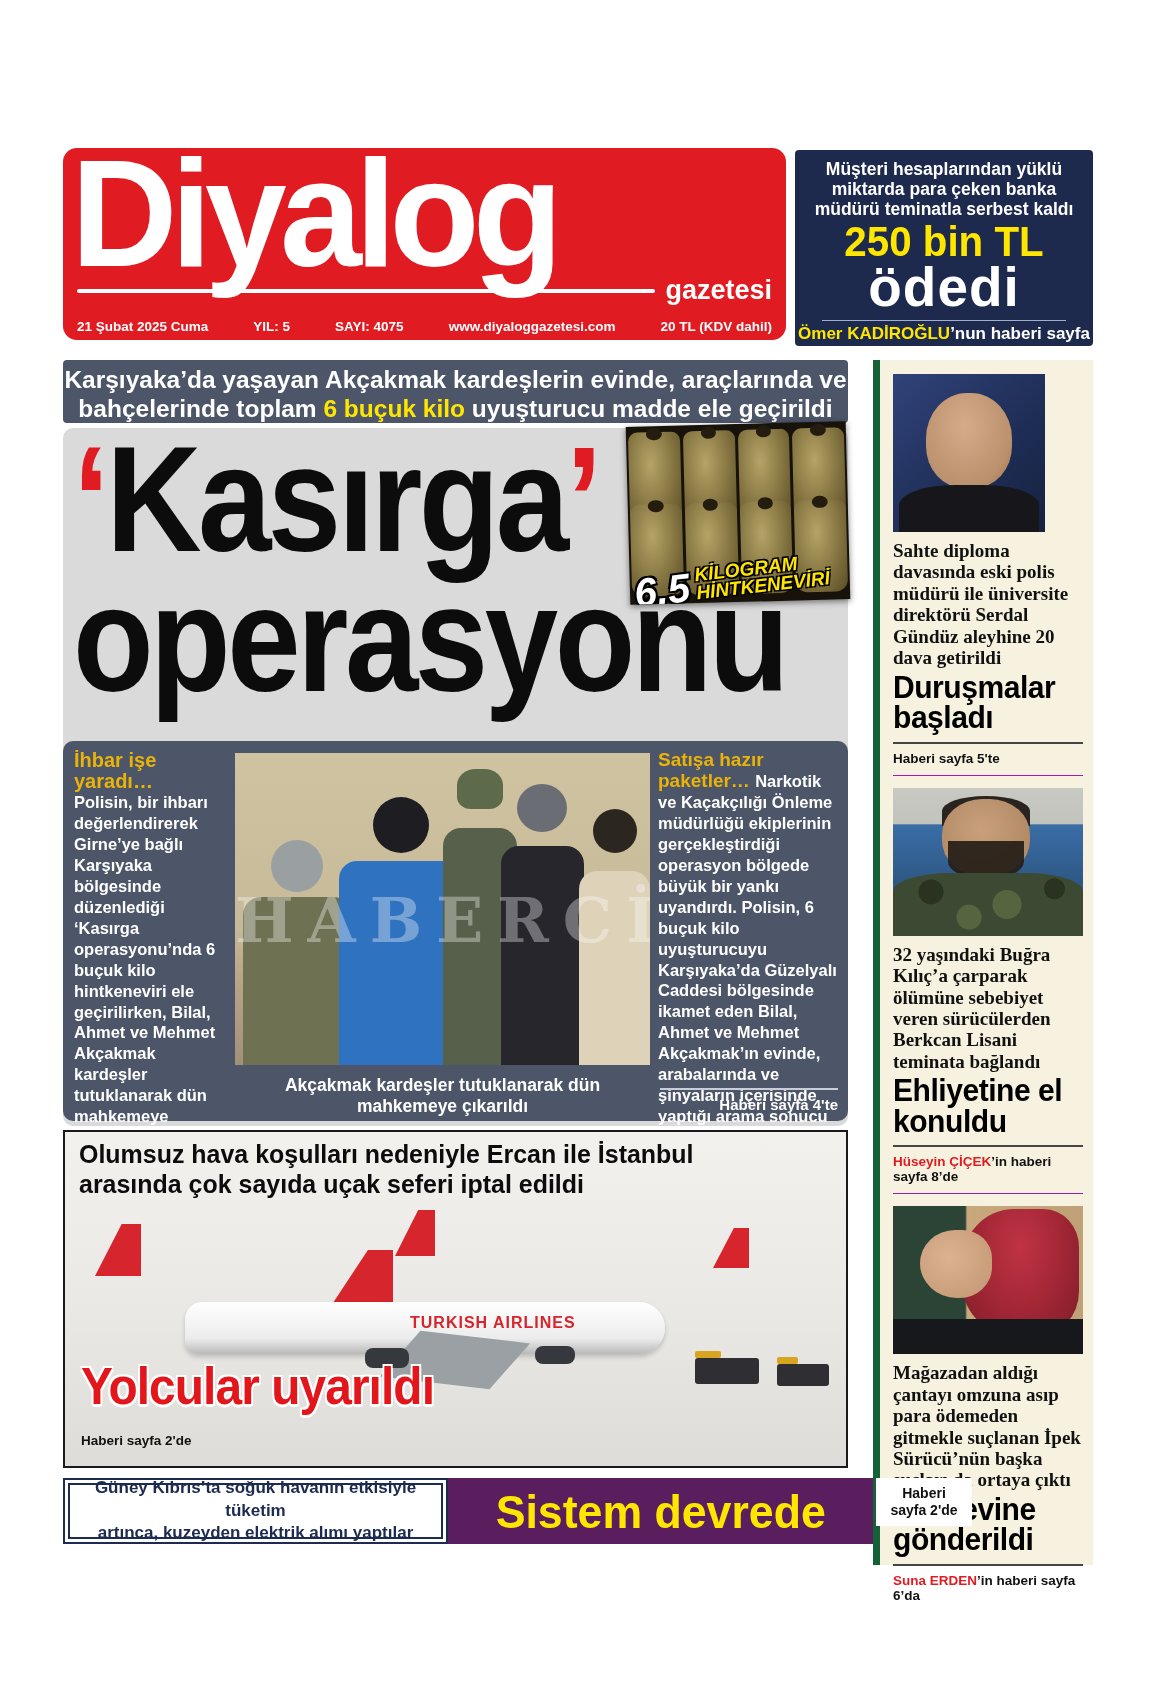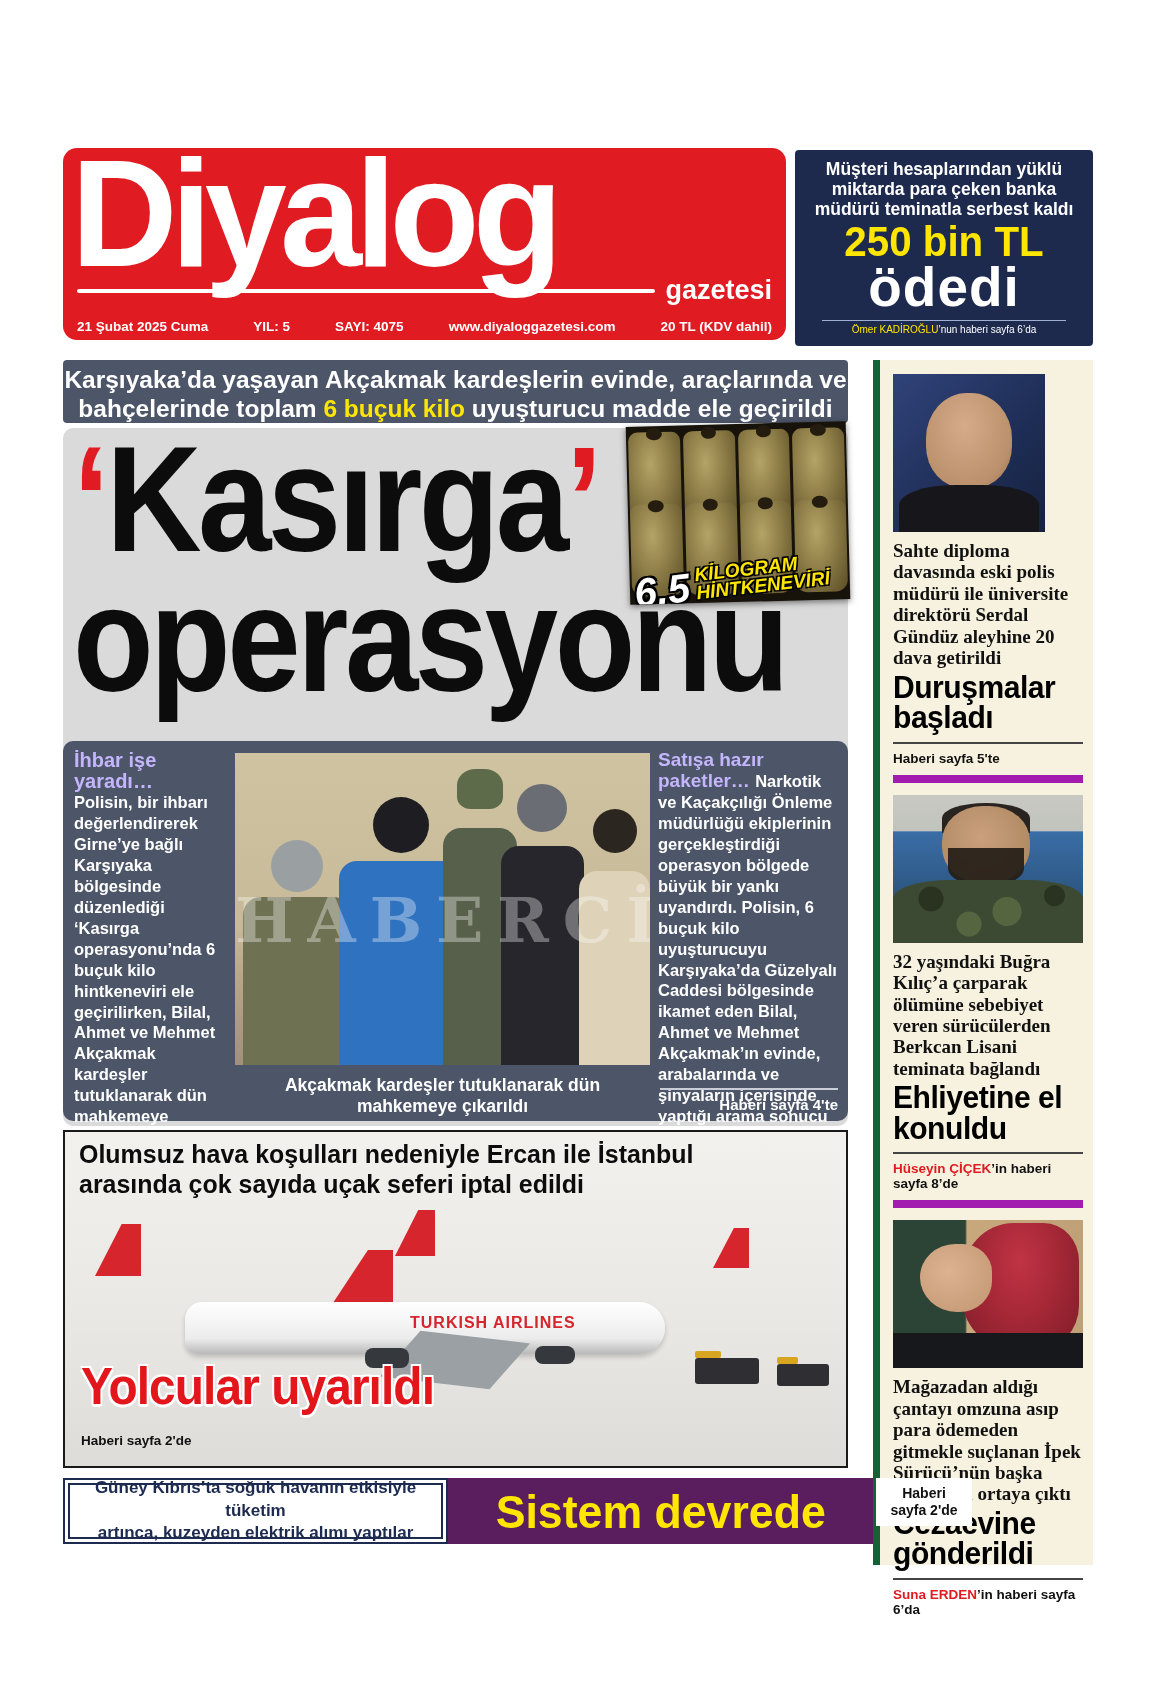--- a/index.html
+++ b/index.html
@@ -14,21 +14,21 @@
   .gazrow .rule{flex:1;height:4px;background:#fff;margin-right:10px;border-radius:2px;}
   .gazrow .gaz{color:#fff;font-weight:bold;font-size:27px;letter-spacing:0px;}
   .daterow{position:absolute;left:14px;right:14px;bottom:6px;display:flex;justify-content:space-between;color:#fff;font-weight:bold;font-size:13.5px;}
 
   
   .topright{left:795px;top:150px;width:298px;height:196px;background:#1d2a4e;border-radius:4px;color:#fff;text-align:center;padding-top:10px;box-sizing:border-box;}
   .topright .intro{font-weight:bold;font-size:17.5px;line-height:1.13;padding:0 10px;}
   .topright .big1{color:#ffe600;font-weight:bold;font-size:42px;line-height:1.0;margin-top:2px;transform:scaleX(.96);}
   .topright .big2{color:#fff;font-weight:bold;font-size:56px;line-height:.85;letter-spacing:1px;transform:scaleX(.98);}
   .topright .sep{width:82%;height:1px;background:#9fb0d0;margin:9px auto 3px auto;}
-  .topright .byline{font-size:10px;font-weight:normal;}
+  .topright .byline{font-size:17px;font-weight:bold;}
   .yname{color:#ffe600;}
 
   
   .kicker{left:63px;top:360px;width:785px;height:63px;background:#4d5669;border-radius:4px;color:#fff;text-align:center;font-weight:bold;font-size:24.5px;line-height:1.2;padding-top:5px;box-sizing:border-box;}
   .hl{color:#ffe600;}
 
   
   .mainstory{left:63px;top:428px;width:785px;height:698px;background:#dadada;border-radius:10px;}
   .bighead{position:absolute;left:10px;top:2px;white-space:nowrap;font-weight:bold;color:#0c0c0c;font-size:150px;line-height:.93;transform:scaleX(.88);transform-origin:left top;letter-spacing:-4px;}
   .bighead .q{color:#e11b22;}
@@ -36,39 +36,39 @@
   .inset{position:absolute;right:0px;top:-4px;width:220px;height:178px;transform:rotate(-1.5deg);background:#17120a;overflow:hidden;box-shadow:0 2px 6px rgba(0,0,0,.5);}
   .bagrow{position:absolute;left:2px;right:2px;display:flex;gap:3px;}
   .bag{flex:1;height:92px;border-radius:9px 9px 12px 12px;background:radial-gradient(ellipse at 42% 35%, #b5a466 0%, #8a7a45 48%, #5a4c26 100%);position:relative;}
   .bag::before{content:"";position:absolute;left:35%;top:-4px;width:30%;height:12px;background:#241c0e;border-radius:50%;}
   .insetlabel{position:absolute;left:4px;bottom:2px;display:flex;align-items:flex-end;transform:rotate(-5deg);}
   .insetnum{font-style:italic;font-weight:bold;font-size:40px;color:#fff;text-shadow:2px 2px 0 #000,-2px 2px 0 #000,2px -2px 0 #000,-2px -2px 0 #000;line-height:.9;}
   .insettxt{margin-left:6px;margin-bottom:2px;font-style:italic;font-weight:bold;font-size:19px;color:#ffe600;line-height:.95;text-shadow:1.5px 1.5px 0 #000,-1.5px 1.5px 0 #000,1.5px -1.5px 0 #000,-1.5px -1.5px 0 #000;}
 
   .storybottom{position:absolute;left:0;top:313px;width:785px;height:380px;background:#4d5669;border-radius:10px;display:flex;}
   .col-left{width:172px;box-sizing:border-box;padding:9px 9px 0 11px;}
-  .lead{color:#c4b5fd;font-weight:bold;font-size:20px;line-height:1.05;}
+  .lead{color:#eab308;font-weight:bold;font-size:20px;line-height:1.05;}
   .bodytxt{color:#fff;font-weight:bold;font-size:16.5px;line-height:1.27;}
   .col-mid{width:415px;display:flex;flex-direction:column;}
   .arrestphoto{position:relative;width:415px;height:312px;margin-top:12px;background:linear-gradient(180deg,#cfc3a2 0%,#c8ba98 55%,#b7a687 72%,#a2917a 100%);overflow:hidden;}
   .fig{position:absolute;bottom:0;}
   .fig .head{position:absolute;left:50%;transform:translateX(-50%);border-radius:50%;}
   .fig .torso{position:absolute;left:0;right:0;bottom:0;border-radius:18px 18px 0 0;}
   .watermark{position:absolute;left:0;right:0;top:42%;text-align:center;font-family:"DejaVu Serif",serif;font-size:62px;letter-spacing:14px;color:rgba(255,255,255,.34);font-weight:bold;}
   .caption{color:#fff;font-weight:bold;font-size:17.5px;text-align:center;margin-top:10px;}
   .col-right{width:198px;box-sizing:border-box;padding:9px 8px 0 8px;position:relative;}
   .pageref-right{position:absolute;right:10px;bottom:8px;left:10px;text-align:right;color:#fff;font-weight:bold;font-size:15px;border-top:2px solid #c8cdd8;padding-top:6px;}
 
   
   .sidebar{left:873px;top:360px;width:220px;height:1205px;background:#f7f2df;border-left:7px solid #156238;box-sizing:border-box;padding:14px 10px 6px 13px;}
   .sb-photo{width:152px;height:158px;position:relative;overflow:hidden;margin-bottom:8px;}
   .sb-photo.wide{width:190px;height:148px;}
   .sb-intro{color:#111;font-weight:bold;font-size:19px;line-height:1.13;margin-bottom:4px;font-family:Liberation Serif, serif;}
   .sb-head{color:#000;font-weight:bold;font-size:31px;line-height:.98;letter-spacing:-.5px;margin:4px 0 8px 0;transform:scaleX(.97);transform-origin:left;}
-  .sb-byline{font-weight:bold;font-size:13.5px;color:#111;border-top:2px solid #444;border-bottom:8px solid #a21caf;padding:7px 0 9px 0;margin-bottom:12px;}
+  .sb-byline{font-weight:bold;font-size:13.5px;color:#111;border-top:2px solid #444;border-bottom:1px solid #a21caf;padding:7px 0 9px 0;margin-bottom:12px;}
   .rname{color:#e11b22;}
 
   .p-bald{background:linear-gradient(135deg,#30437a 0%,#1e2d55 60%,#162240 100%);}
   .p-bald .hd{position:absolute;left:22%;top:12%;width:56%;height:60%;background:radial-gradient(ellipse at 45% 35%,#d6ab8a 0%,#bb906c 70%,#96704f 100%);border-radius:48% 48% 44% 44%;}
   .p-bald .sh{position:absolute;left:4%;bottom:-2%;width:92%;height:32%;background:#17171b;border-radius:40% 40% 0 0;}
 
   .p-beard{background:linear-gradient(180deg,#c9c9c3 0%,#c1c3bd 24%,#3a6da6 25%,#2c557f 70%,#1d3a57 100%);}
   .p-beard .hd{position:absolute;left:26%;top:8%;width:46%;height:52%;background:radial-gradient(ellipse at 45% 40%,#caa07c 0%,#b08a64 75%);border-radius:46%;}
   .p-beard .hair{position:absolute;left:26%;top:6%;width:46%;height:20%;background:#2a2420;border-radius:50% 50% 0 0;}
   .p-beard .beard{position:absolute;left:29%;top:36%;width:40%;height:26%;background:#241d17;border-radius:0 0 46% 46%;opacity:.92;}

